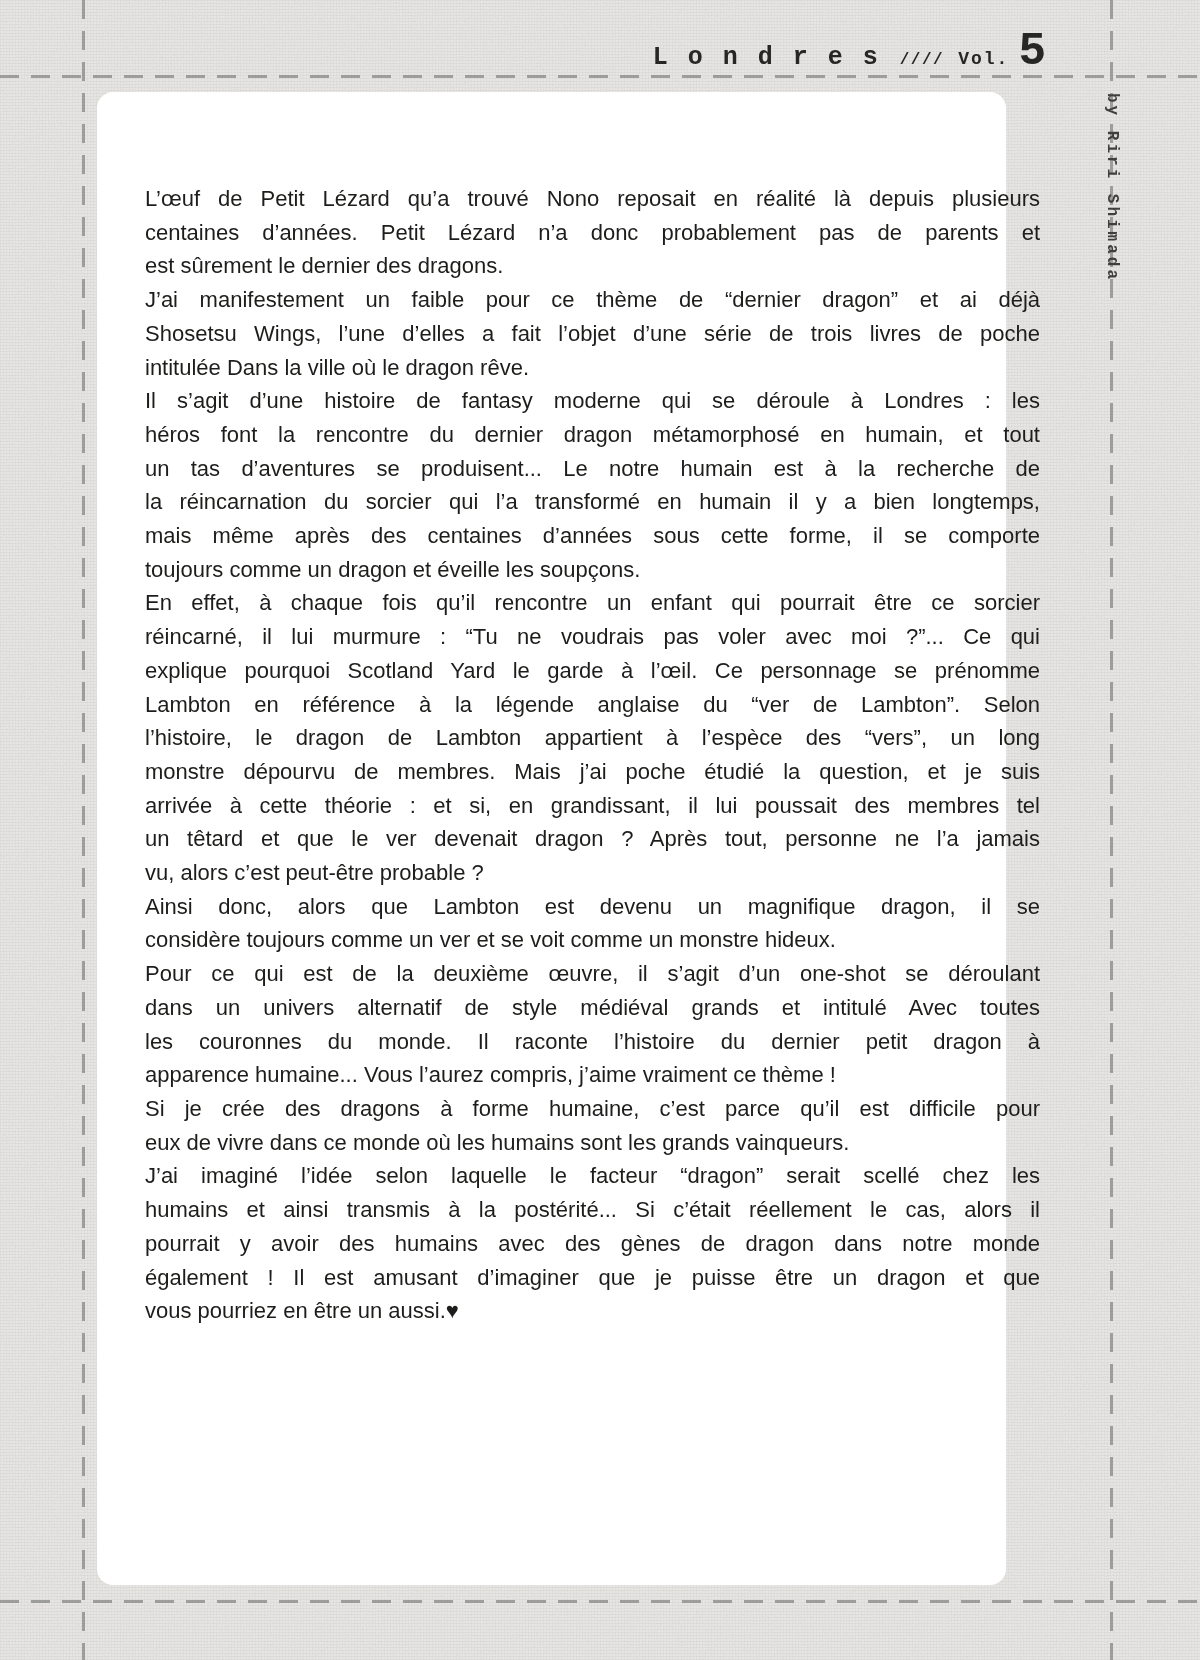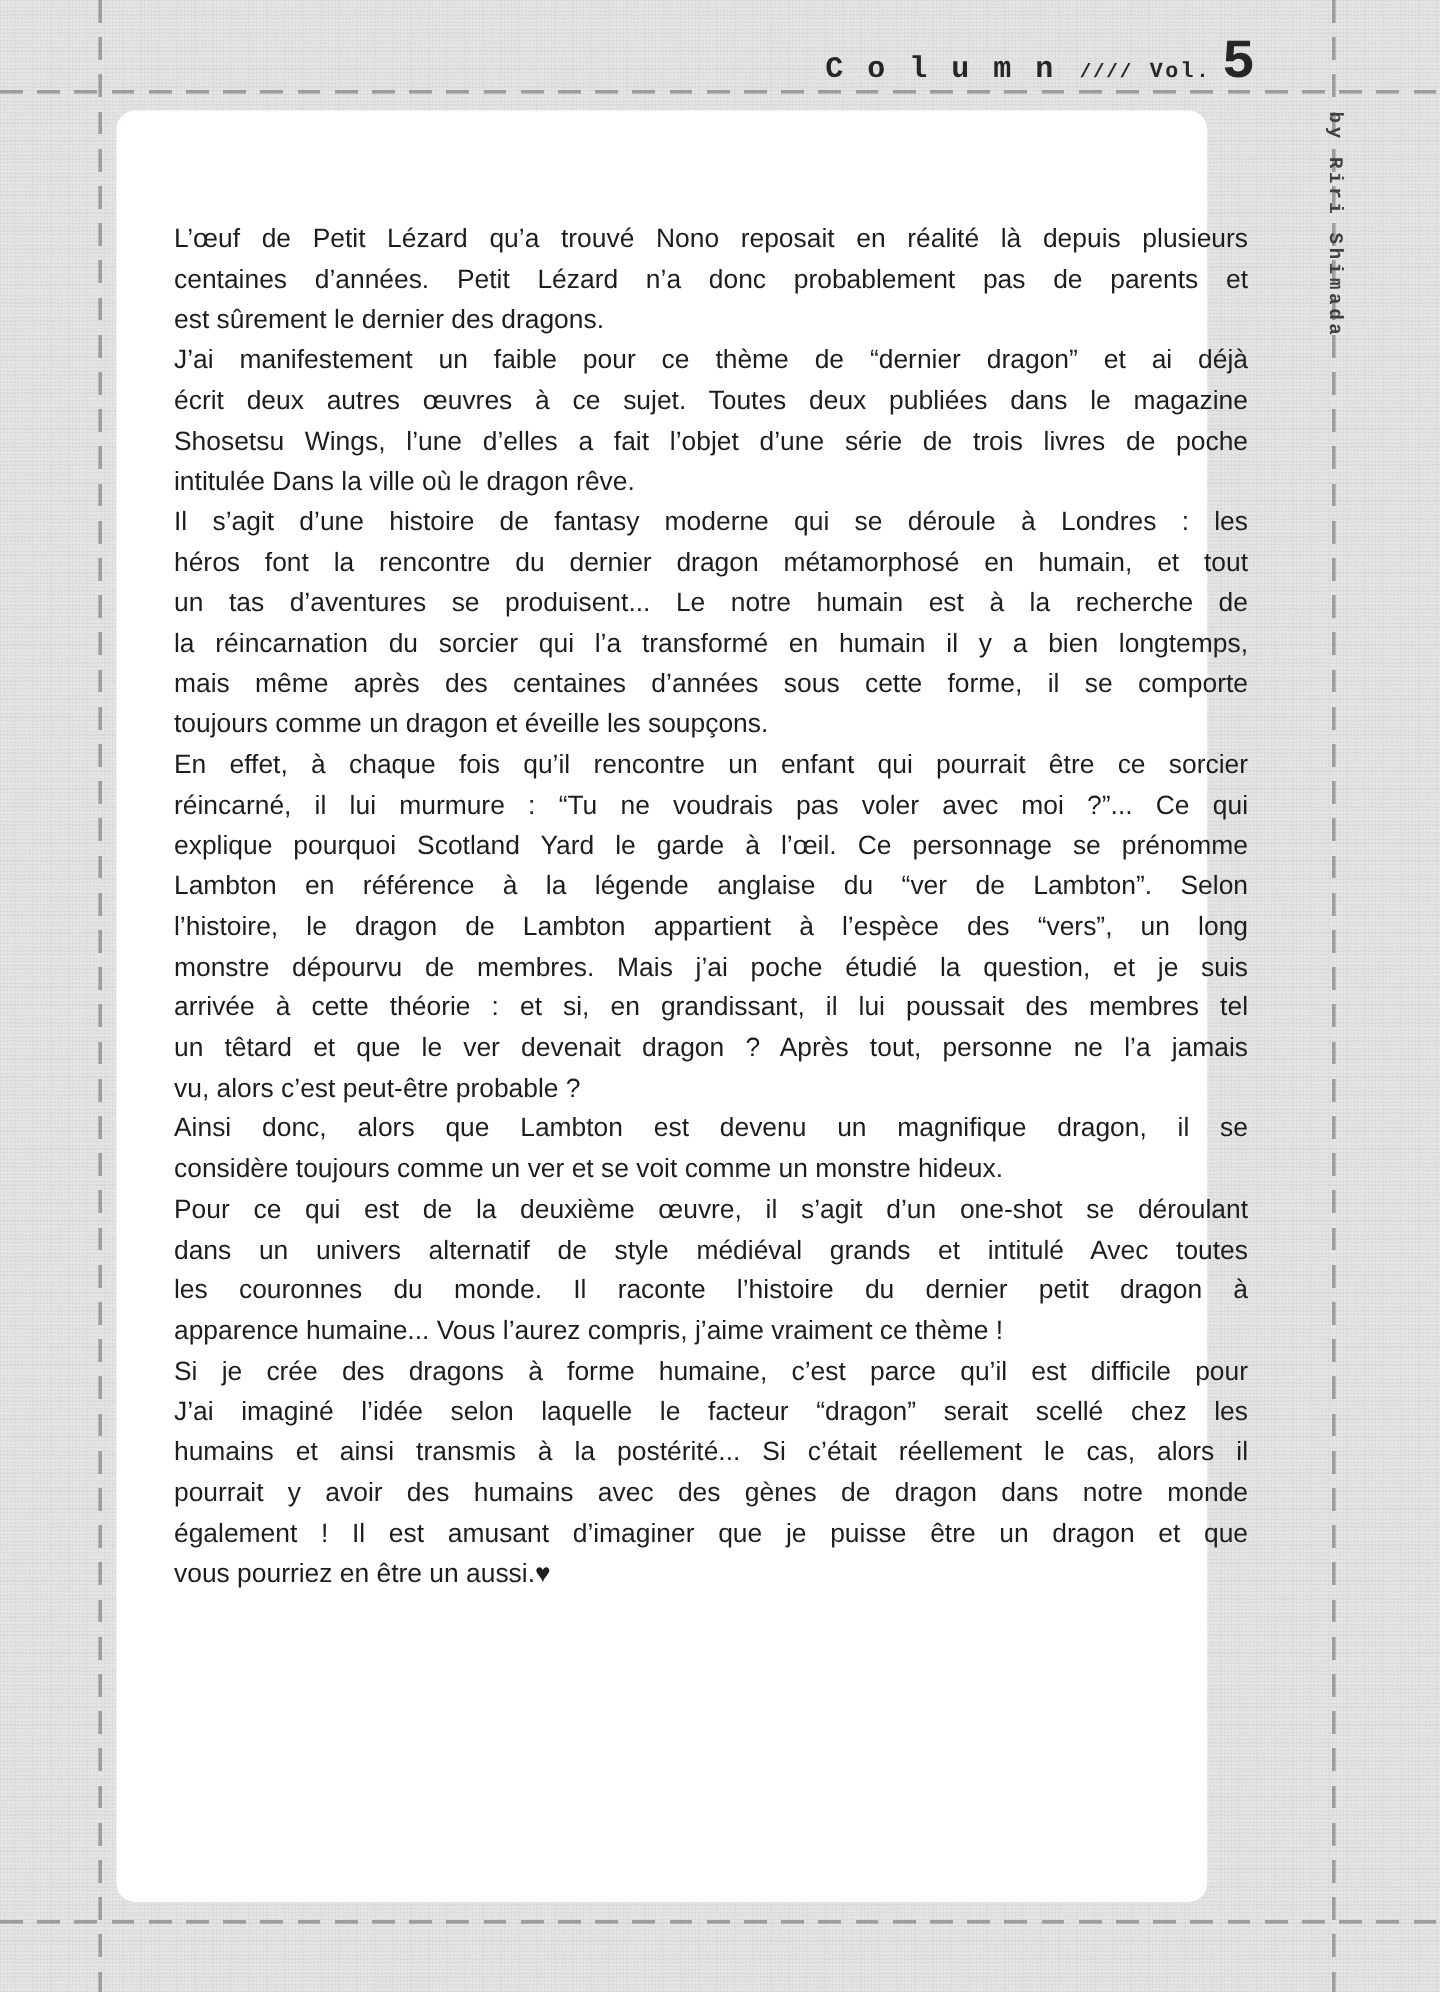--- a/index.html
+++ b/index.html
@@ -60,35 +60,34 @@
     </filter>
     <rect width="1200" height="1660" filter="url(#fabric)" opacity="0.16"></rect>
   </svg>
 
   <div class="dash-h dash-top"></div>
   <div class="dash-h dash-bottom"></div>
   <div class="dash-v dash-left"></div>
   <div class="dash-v dash-right"></div>
 
   <header class="header">
-    <span class="title">Column</span>
+    <span class="title">Londres</span>
     <span class="slashes">////</span>
     <span class="vol">Vol.</span>
     <span class="num">5</span>
   </header>
 
   <div class="byline">by Riri Shimada</div>
 
   <section class="card">
     <div class="article" id="article">
         <div class="line"><span>L’œuf de Petit Lézard qu’a trouvé Nono reposait en réalité là depuis plusieurs</span></div>
         <div class="line"><span>centaines d’années. Petit Lézard n’a donc probablement pas de parents et</span></div>
         <div class="line last"><span>est sûrement le dernier des dragons.</span></div>
         <div class="line"><span>J’ai manifestement un faible pour ce thème de “dernier dragon” et ai déjà</span></div>
-        <div class="line"><span>écrit deux autres œuvres à ce sujet. Toutes deux publiées dans le magazine</span></div>
         <div class="line"><span class="it">Shosetsu Wings,</span><span> l’une d’elles a fait l’objet d’une série de trois livres de poche</span></div>
         <div class="line last"><span>intitulée </span><span class="it">Dans la ville où le dragon rêve.</span></div>
         <div class="line"><span>Il s’agit d’une histoire de fantasy moderne qui se déroule à Londres : les</span></div>
         <div class="line"><span>héros font la rencontre du dernier dragon métamorphosé en humain, et tout</span></div>
         <div class="line"><span>un tas d’aventures se produisent... Le notre humain est à la recherche de</span></div>
         <div class="line"><span>la réincarnation du sorcier qui l’a transformé en humain il y a bien longtemps,</span></div>
         <div class="line"><span>mais même après des centaines d’années sous cette forme, il se comporte</span></div>
         <div class="line last"><span>toujours comme un dragon et éveille les soupçons.</span></div>
         <div class="line"><span>En effet, à chaque fois qu’il rencontre un enfant qui pourrait être ce sorcier</span></div>
         <div class="line"><span>réincarné, il lui murmure : “Tu ne voudrais pas voler avec moi ?”... Ce qui</span></div>
@@ -99,20 +98,21 @@
         <div class="line"><span>arrivée à cette théorie : et si, en grandissant, il lui poussait des membres tel</span></div>
         <div class="line"><span>un têtard et que le ver devenait dragon ? Après tout, personne ne l’a jamais</span></div>
         <div class="line last"><span>vu, alors c’est peut-être probable ?</span></div>
         <div class="line"><span>Ainsi donc, alors que Lambton est devenu un magnifique dragon, il se</span></div>
         <div class="line last"><span>considère toujours comme un ver et se voit comme un monstre hideux.</span></div>
         <div class="line"><span>Pour ce qui est de la deuxième œuvre, il s’agit d’un one-shot se déroulant</span></div>
         <div class="line"><span>dans un univers alternatif de style médiéval grands et intitulé </span><span class="it">Avec toutes</span></div>
         <div class="line"><span class="it">les couronnes du monde.</span><span> Il raconte l’histoire du dernier petit dragon à</span></div>
         <div class="line last"><span>apparence humaine... Vous l’aurez compris, j’aime vraiment ce thème !</span></div>
         <div class="line"><span>Si je crée des dragons à forme humaine, c’est parce qu’il est difficile pour</span></div>
+        <div class="line last"><span>eux de vivre dans ce monde où les humains sont les grands vainqueurs.</span></div>
         <div class="line"><span>J’ai imaginé l’idée selon laquelle le facteur “dragon” serait scellé chez les</span></div>
         <div class="line"><span>humains et ainsi transmis à la postérité... Si c’était réellement le cas, alors il</span></div>
         <div class="line"><span>pourrait y avoir des humains avec des gènes de dragon dans notre monde</span></div>
         <div class="line"><span>également ! Il est amusant d’imaginer que je puisse être un dragon et que</span></div>
         <div class="line last"><span>vous pourriez en être un aussi.♥</span></div>
       </div>
   </section>
 
 </div>
 

